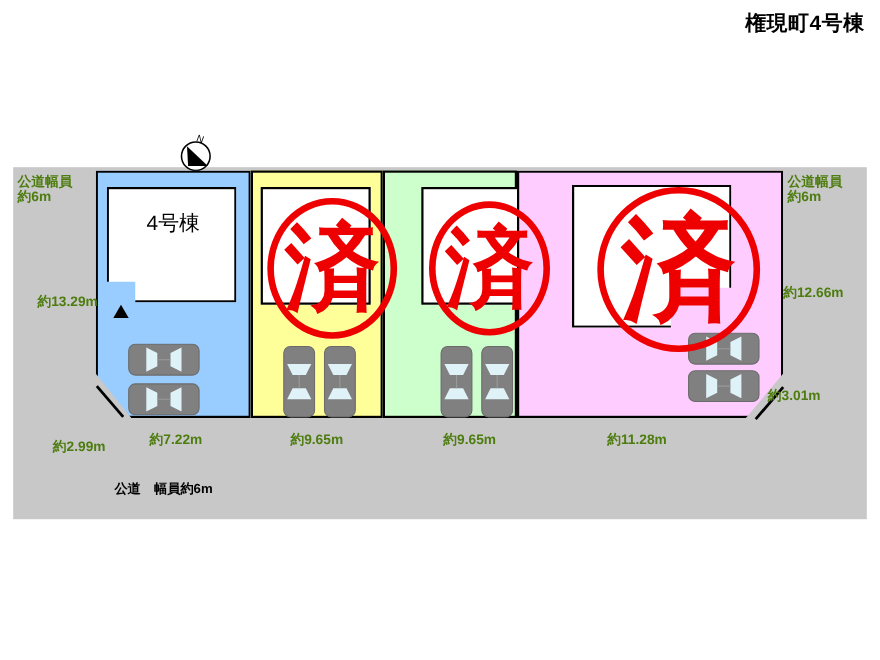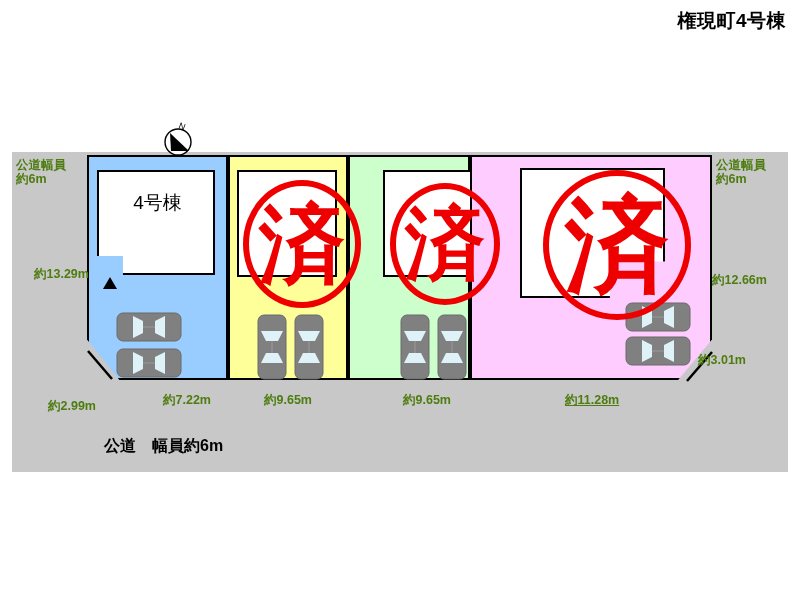--- a/index.html
+++ b/index.html
@@ -117,32 +117,32 @@
     font-weight: 700;
     color: #4d7c0f;
     white-space: nowrap;
     font-family: "Liberation Sans", "DejaVu Sans", sans-serif;
   }
   .dim-lt   { left: 16px;  top: 158px; line-height: 1.15; font-size: 12.5px; }
   .dim-l13  { left: 34px;  top: 266px; }
   .dim-l299 { left: 48px;  top: 371px; margin-top: 27px; }
 
   .dim-rt   { left: 716px; top: 158px; line-height: 1.15; }
-  .dim-r12  { left: 712px; top: 272px; }
+  .dim-r12  { left: 712px; top: 258px; }
   .dim-r301 { left: 698px; top: 352px; }
 
-  .dim-b1 { left: 136px; top: 392px; margin-left: 27px; }
+  .dim-b1 { left: 136px; top: 392px; }
   .dim-b2 { left: 264px; top: 392px; }
   .dim-b3 { left: 403px; top: 392px; }
-  .dim-b4 { left: 565px; top: 392px; text-decoration: underline; }
+  .dim-b4 { left: 552px; top: 392px; }
 
   .road-label {
     position: absolute;
     left: 104px; top: 436px;
-    font-size: 16px;
+    font-size: 12px;
     font-weight: 700;
     color: #000;
     white-space: nowrap;
   }
 </style>
 </head>
 <body>
 
 <div id="root">
 

